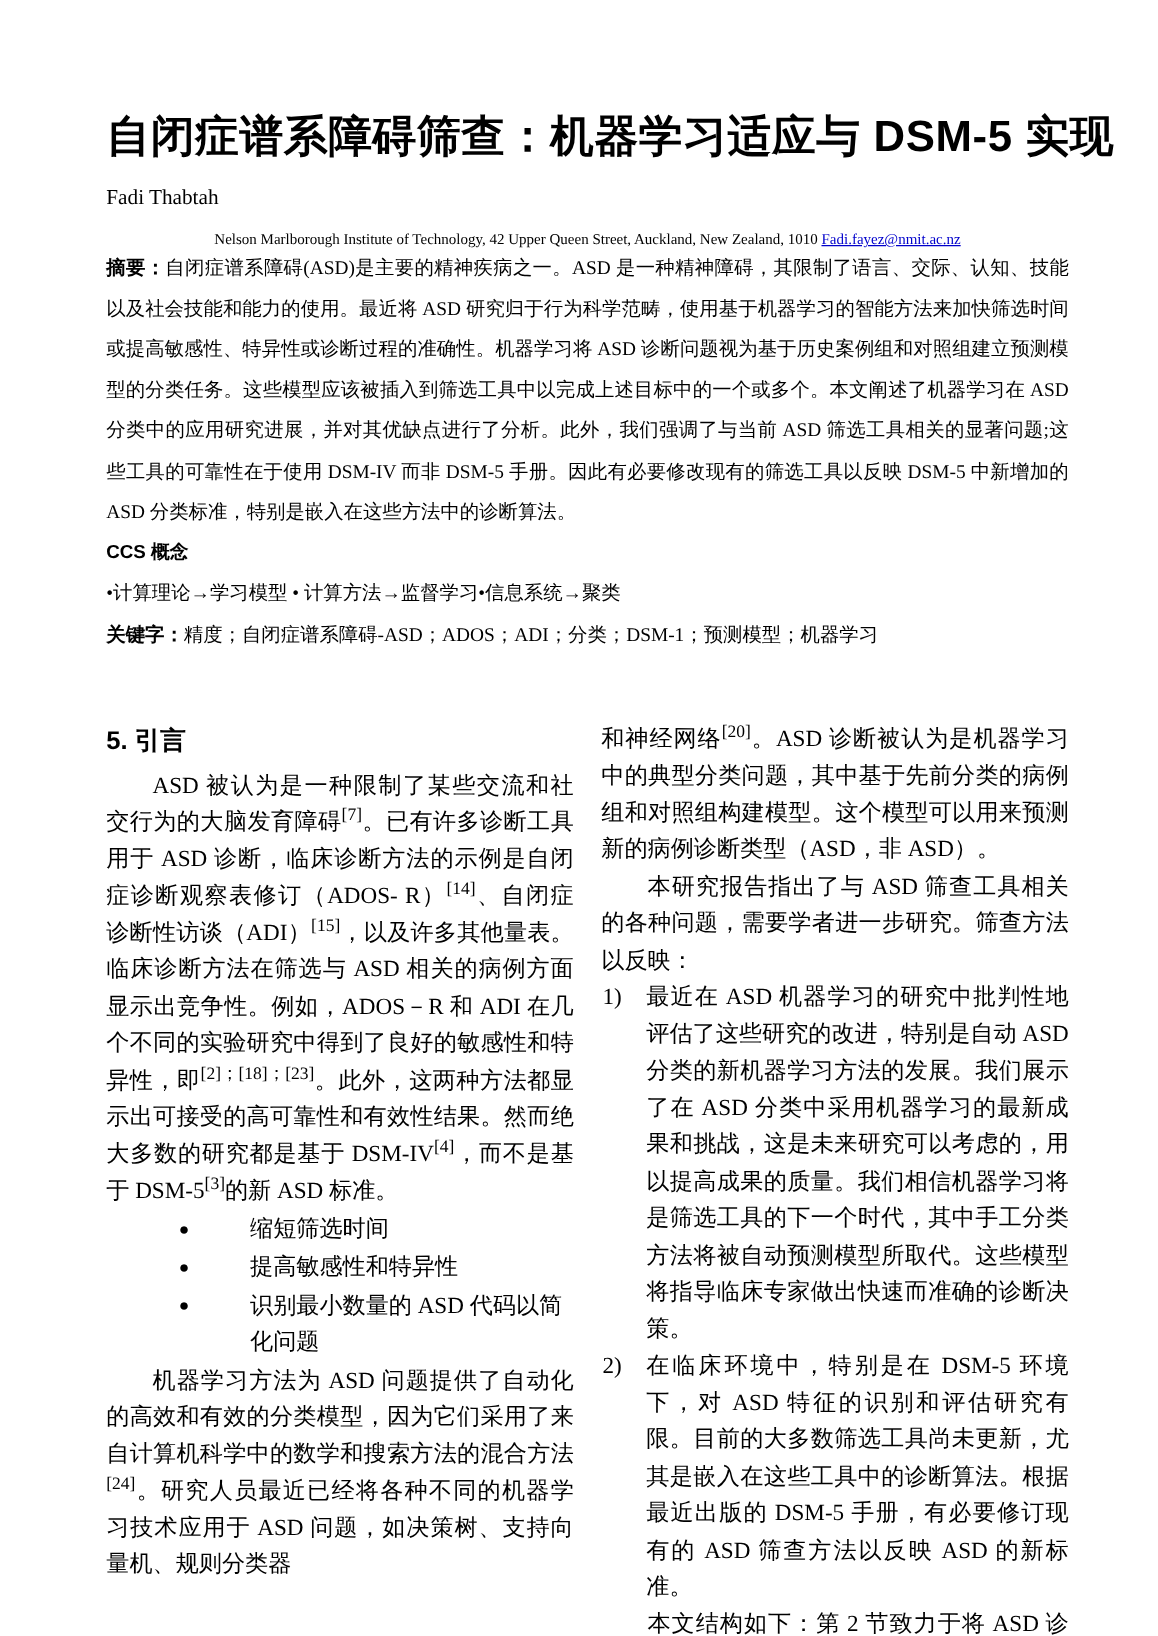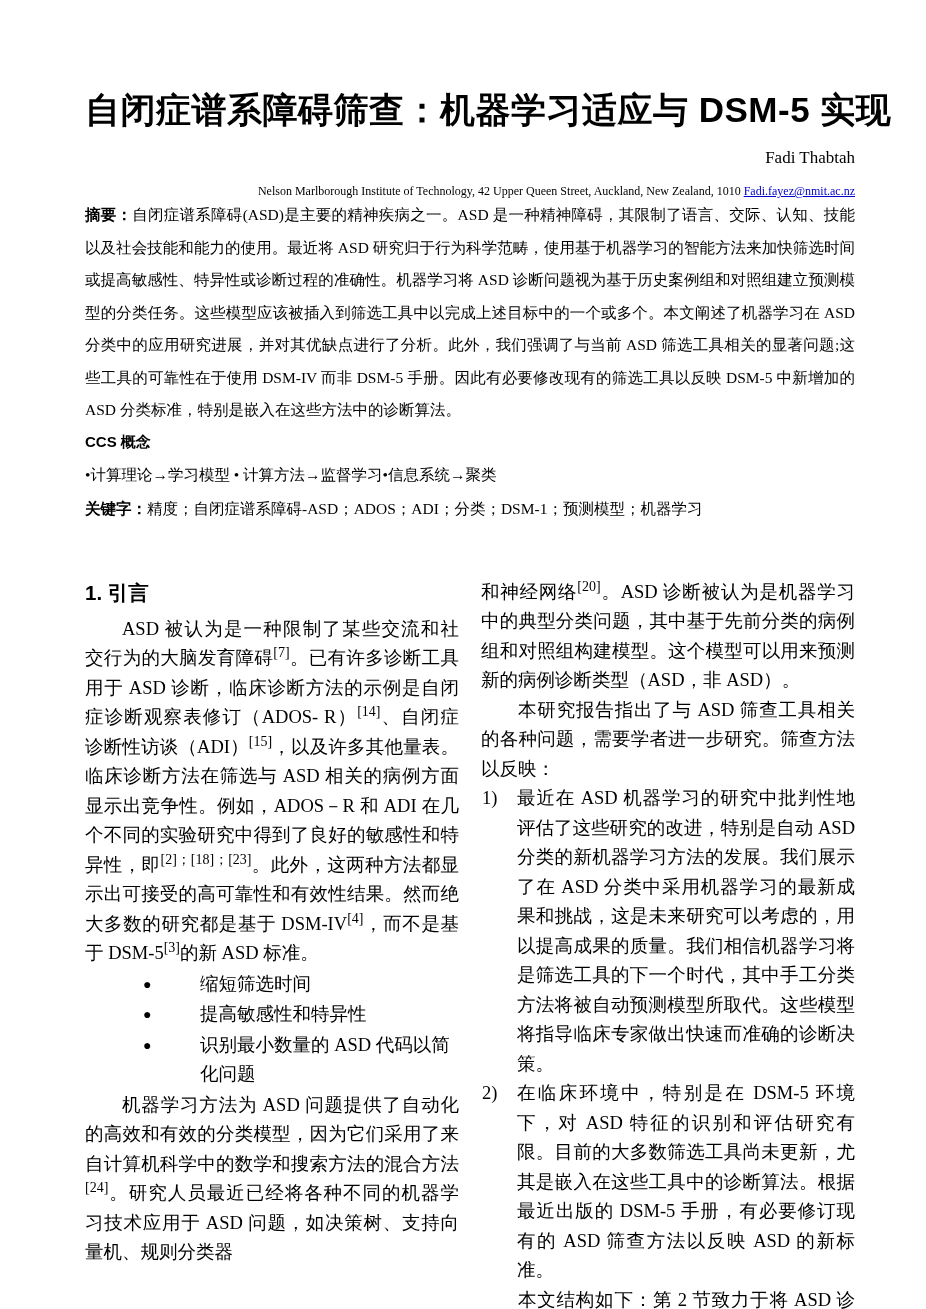--- a/index.html
+++ b/index.html
@@ -18,27 +18,27 @@
   .title {
     text-align: center;
     font-family: "Liberation Sans", "DejaVu Sans", sans-serif;
     font-weight: bold;
     font-size: 35px;
     line-height: 48px;
     white-space: nowrap;
     letter-spacing: 0.5px;
   }
   .author {
-    text-align: right;
+    text-align: left;
     font-size: 17px;
     margin-top: 13px;
     line-height: 22px;
   }
   .affiliation {
-    text-align: right;
+    text-align: center;
     font-size: 12px;
     margin-top: 14px;
     line-height: 16px;
   }
   .affiliation a {
     color: #0000cc;
     text-decoration: underline;
   }
   
   .abstract {
@@ -135,21 +135,21 @@
 
   <div class="ccs-heading">CCS 概念</div>
 
   <div class="ccs-line">•计算理论→学习模型 • 计算方法→监督学习•信息系统→聚类</div>
 
   <div class="keywords"><span class="front-label">关键字：</span><span>精度；自闭症谱系障碍-ASD；ADOS；ADI；分类；DSM-1；预测模型；机器学习</span></div>
 
   <div class="columns">
 
     <div class="col">
-      <div class="sec-heading">1. 引言</div>
+      <div class="sec-heading">5. 引言</div>
 
       <p class="body-p indent">ASD 被认为是一种限制了某些交流和社交行为的大脑发育障碍<sup>[7]</sup>。已有许多诊断工具用于 ASD 诊断，临床诊断方法的示例是自闭症诊断观察表修订（ADOS- R）<sup>[14]</sup>、自闭症诊断性访谈（ADI）<sup>[15]</sup>，以及许多其他量表。临床诊断方法在筛选与 ASD 相关的病例方面显示出竞争性。例如，ADOS－R 和 ADI 在几个不同的实验研究中得到了良好的敏感性和特异性，即<sup>[2]；[18]；[23]</sup>。此外，这两种方法都显示出可接受的高可靠性和有效性结果。然而绝大多数的研究都是基于 DSM-IV<sup>[4]</sup>，而不是基于 DSM-5<sup>[3]</sup>的新 ASD 标准。</p>
 
 
       <ul class="bullet-list">
         <li class="bullet-item"><span class="bullet-dot">●</span><span>缩短筛选时间</span></li>
         <li class="bullet-item"><span class="bullet-dot">●</span><span>提高敏感性和特异性</span></li>
         <li class="bullet-item"><span class="bullet-dot">●</span><span>识别最小数量的 ASD 代码以简化问题</span></li>
       </ul>
 

